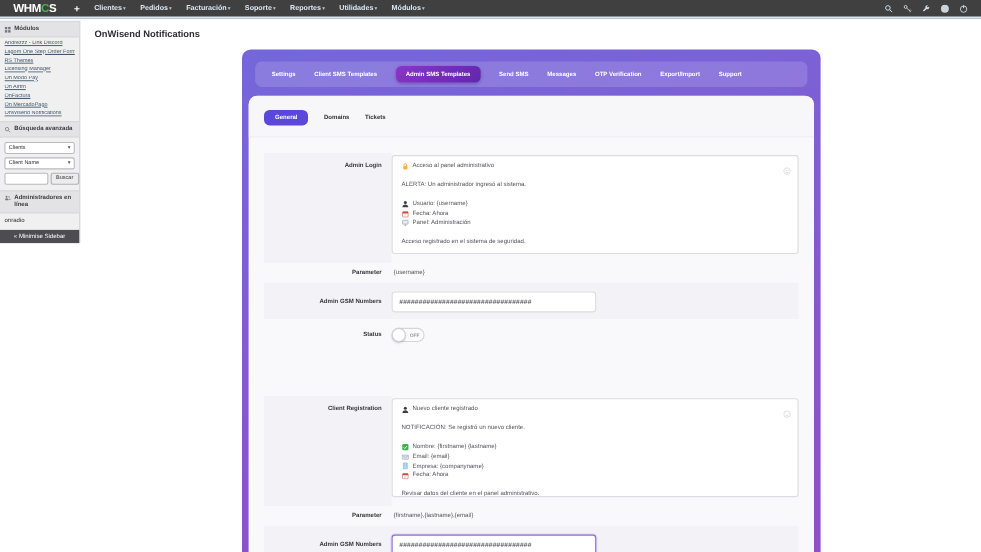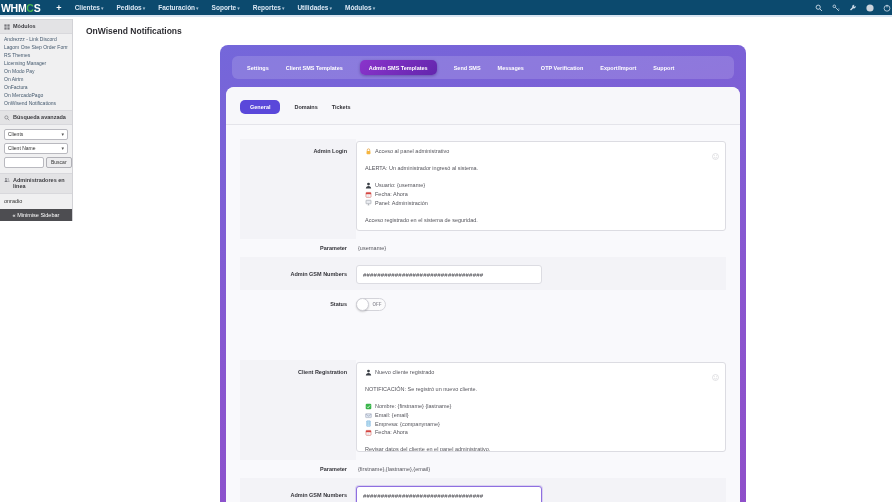--- a/index.html
+++ b/index.html
@@ -1,21 +1,21 @@
 <!DOCTYPE html>
 <html><head>
 <meta charset="utf-8">
 <style>
   * { margin:0; padding:0; box-sizing:border-box; }
   html,body { width:892px; height:502px; overflow:hidden; background:#fff;
     font-family:"Liberation Sans","DejaVu Sans",sans-serif; }
 
   
-  .navbar { height:17px; background:#0c4a6e; border-bottom:2px solid #d9e5f2;
-    display:flex; align-items:center; padding:0 1px; }
+  .navbar { height:17px; background:#404040; border-bottom:2px solid #d9e5f2;
+    display:flex; align-items:center; padding:0 12px; }
   .brand { font-size:10.5px; font-weight:800; color:#fff; letter-spacing:-0.3px;
     margin-right:16px; cursor:pointer; }
   .brand .green { color:#46b450; }
   .nav-plus { color:#fff; font-size:9px; font-weight:700; margin-right:13px; cursor:pointer; }
   .nav-menus { display:flex; align-items:center; gap:13px; }
   .nav-item { font-size:6.5px; font-weight:600; color:#dce8f4; white-space:nowrap; cursor:pointer; }
   .nav-item .caret { font-size:5px; opacity:.75; margin-left:1px; }
   .nav-right { margin-left:auto; display:flex; align-items:center; gap:9px; }
   .nav-ic { width:8px; height:8px; display:inline-flex; cursor:pointer; }
   .nav-ic svg { width:100%; height:100%; }

